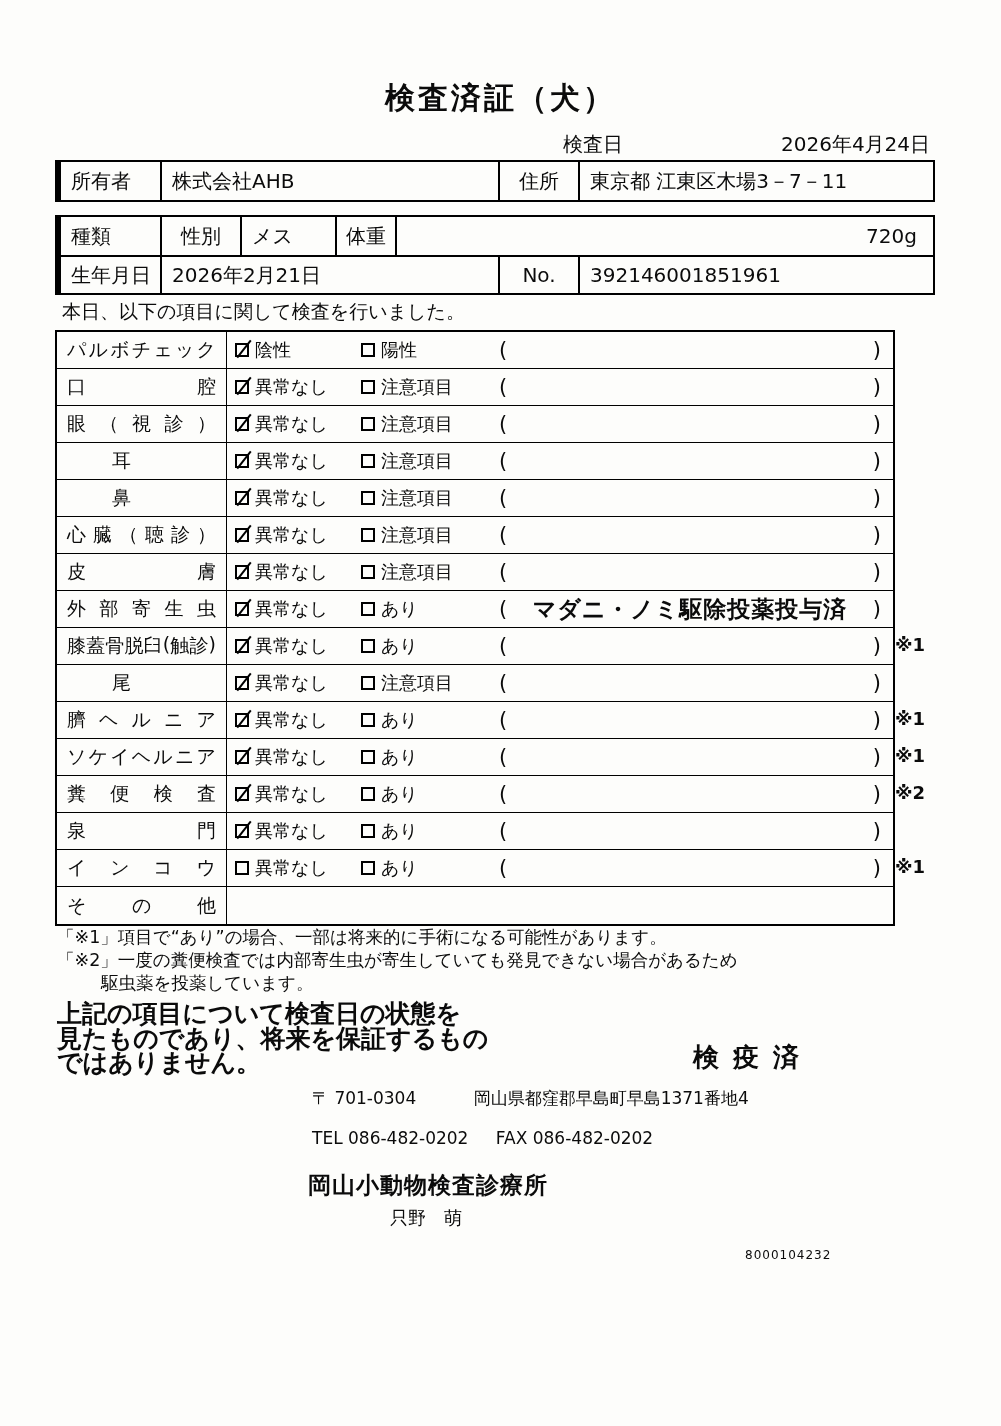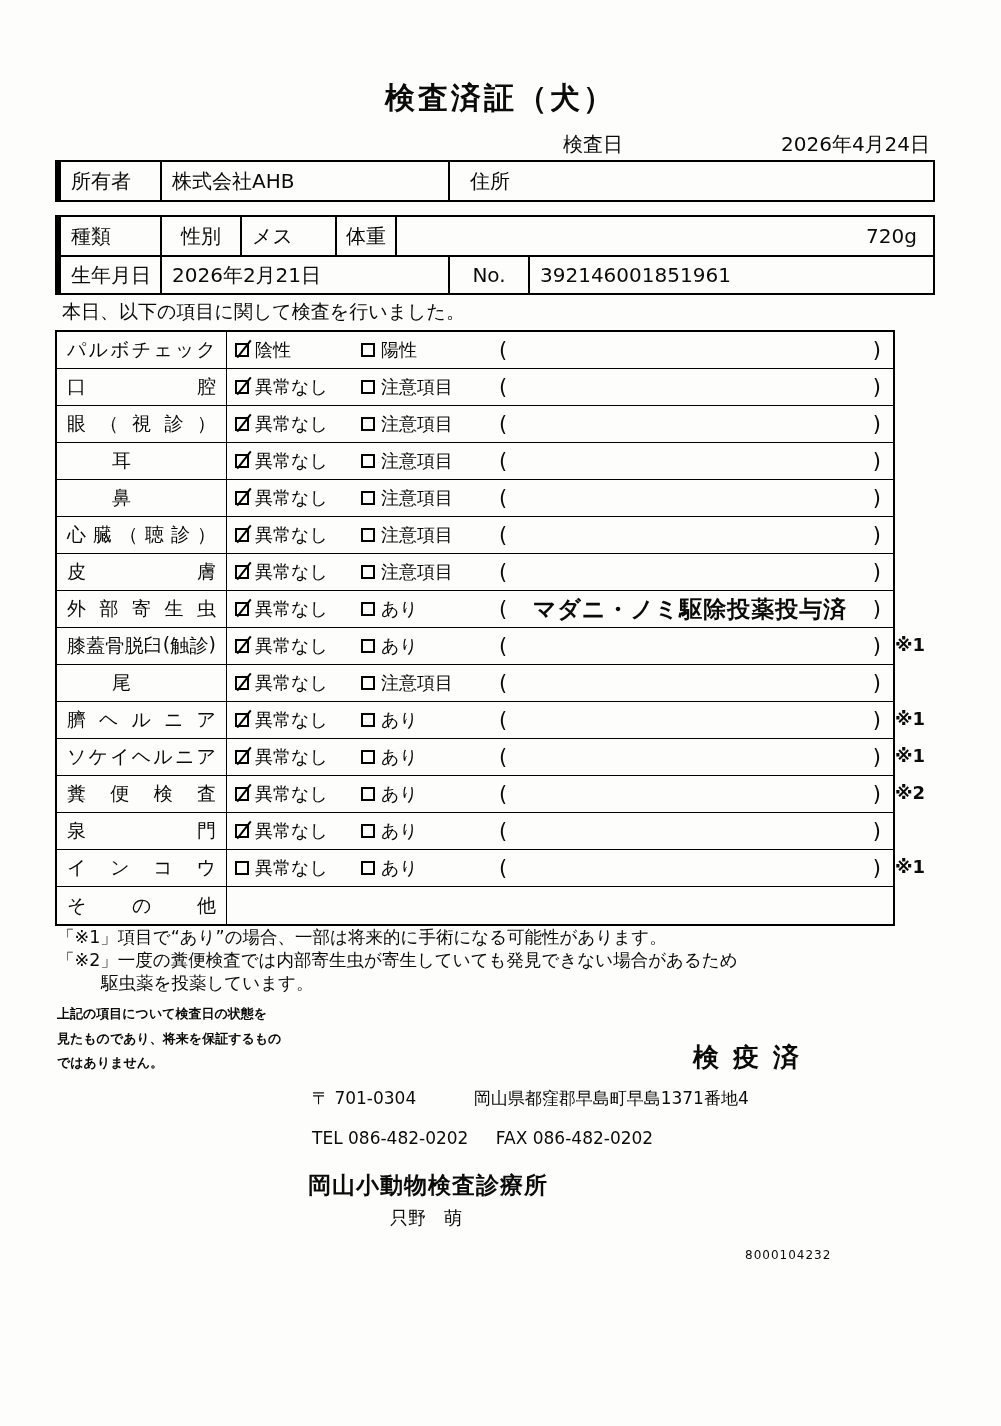--- a/index.html
+++ b/index.html
@@ -16,21 +16,21 @@
   .row{display:flex;border-bottom:2px solid #000}
   .row:last-child{border-bottom:none}
   .c{border-right:2px solid #000;display:flex;align-items:center;font-size:20px;padding:0 10px;white-space:nowrap;overflow:hidden}
   .c:last-child{border-right:none}
   .cc{justify-content:center}
   .t1{top:160px}
   .t1 .row{height:38px;border-bottom:none}
   .t2{top:215px}
   .t2 .r1{height:40px}
   .t2 .r2{height:36px}
-  .wL{width:101px}.wV{width:288px}.wS{width:80px}.wM{width:95px}.wW{width:60px}.wF{flex:1}
+  .wL{width:101px}.wV{width:338px}.wS{width:80px}.wM{width:95px}.wW{width:60px}.wF{flex:1}
   .wv{justify-content:flex-end;gap:0;padding-right:16px}
 
   .statement{position:absolute;top:299px;left:62px;font-size:19px}
 
   
   .it{position:absolute;top:330px;left:55px;width:840px;border:2px solid #000}
   .ir{display:flex;height:37px;border-bottom:1.5px solid #000;position:relative}
   .ir:last-child{border-bottom:none}
   .lc{width:170px;border-right:1.5px solid #000;display:flex;align-items:center;padding:0 10px;font-size:19px;flex:none}
   .lc .ch{flex:1;display:flex;justify-content:space-between;white-space:nowrap}
@@ -43,21 +43,21 @@
   .cb.checked::after{content:"";position:absolute;width:2px;height:22px;background:#000;left:6px;top:-7px;transform:rotate(38deg)}
   .cm{flex:1;display:flex;align-items:center;padding-right:12px;min-width:0}
   .po,.pc{font-size:21px;flex:none}
   .cm .tx{flex:1;text-align:center;font-size:18px;white-space:nowrap;overflow:hidden}
   .cm .tx.big{font-size:23px;font-weight:600;letter-spacing:1px}
   .nm{position:absolute;right:-48px;top:6px;width:46px;font-size:18px;font-weight:600}
 
   .notes{position:absolute;top:926px;left:57px;font-size:17.5px;line-height:23px;white-space:nowrap}
   .notes .indent{margin-left:44px}
 
-  .disc{position:absolute;top:1002px;left:57px;font-size:13px;font-weight:600;line-height:24.5px;white-space:nowrap}
+  .disc{position:absolute;top:1002px;left:57px;font-size:25px;font-weight:600;line-height:24.5px;white-space:nowrap}
   .stamp{position:absolute;top:1040px;left:693px;font-size:26px;font-weight:700;letter-spacing:14px;white-space:nowrap}
   .addr{position:absolute;top:1087px;left:312px;font-size:17px;white-space:nowrap}
   .addr .a2{margin-left:52px}
   .tel{position:absolute;top:1128px;left:312px;font-size:17px;white-space:nowrap}
   .tel .fax{margin-left:22px}
   .clinic{position:absolute;top:1170px;left:308px;font-size:23px;font-weight:600;letter-spacing:1px}
   .vet{position:absolute;top:1206px;left:390px;font-size:18px}
   .serial{position:absolute;top:1248px;left:745px;font-size:12px;letter-spacing:1px}
 </style>
 </head>
@@ -70,20 +70,21 @@
   <div class="insp-date">
     <span>検査日</span>
     <span>2026年4月24日</span>
   </div>
 
   <div class="tbl t1">
     <div class="row">
       <div class="c wL">所有者</div>
       <div class="c wV">株式会社AHB</div>
       <div class="c wS cc">住所</div>
+      <div class="c wF">東京都 江東区木場3－7－11</div>
     </div>
   </div>
 
   <div class="tbl t2">
     <div class="row r1">
       <div class="c wL">種類</div>
       <div class="c wS cc">性別</div>
       <div class="c wM">メス</div>
       <div class="c wW cc">体重</div>
       <div class="c wF wv">

